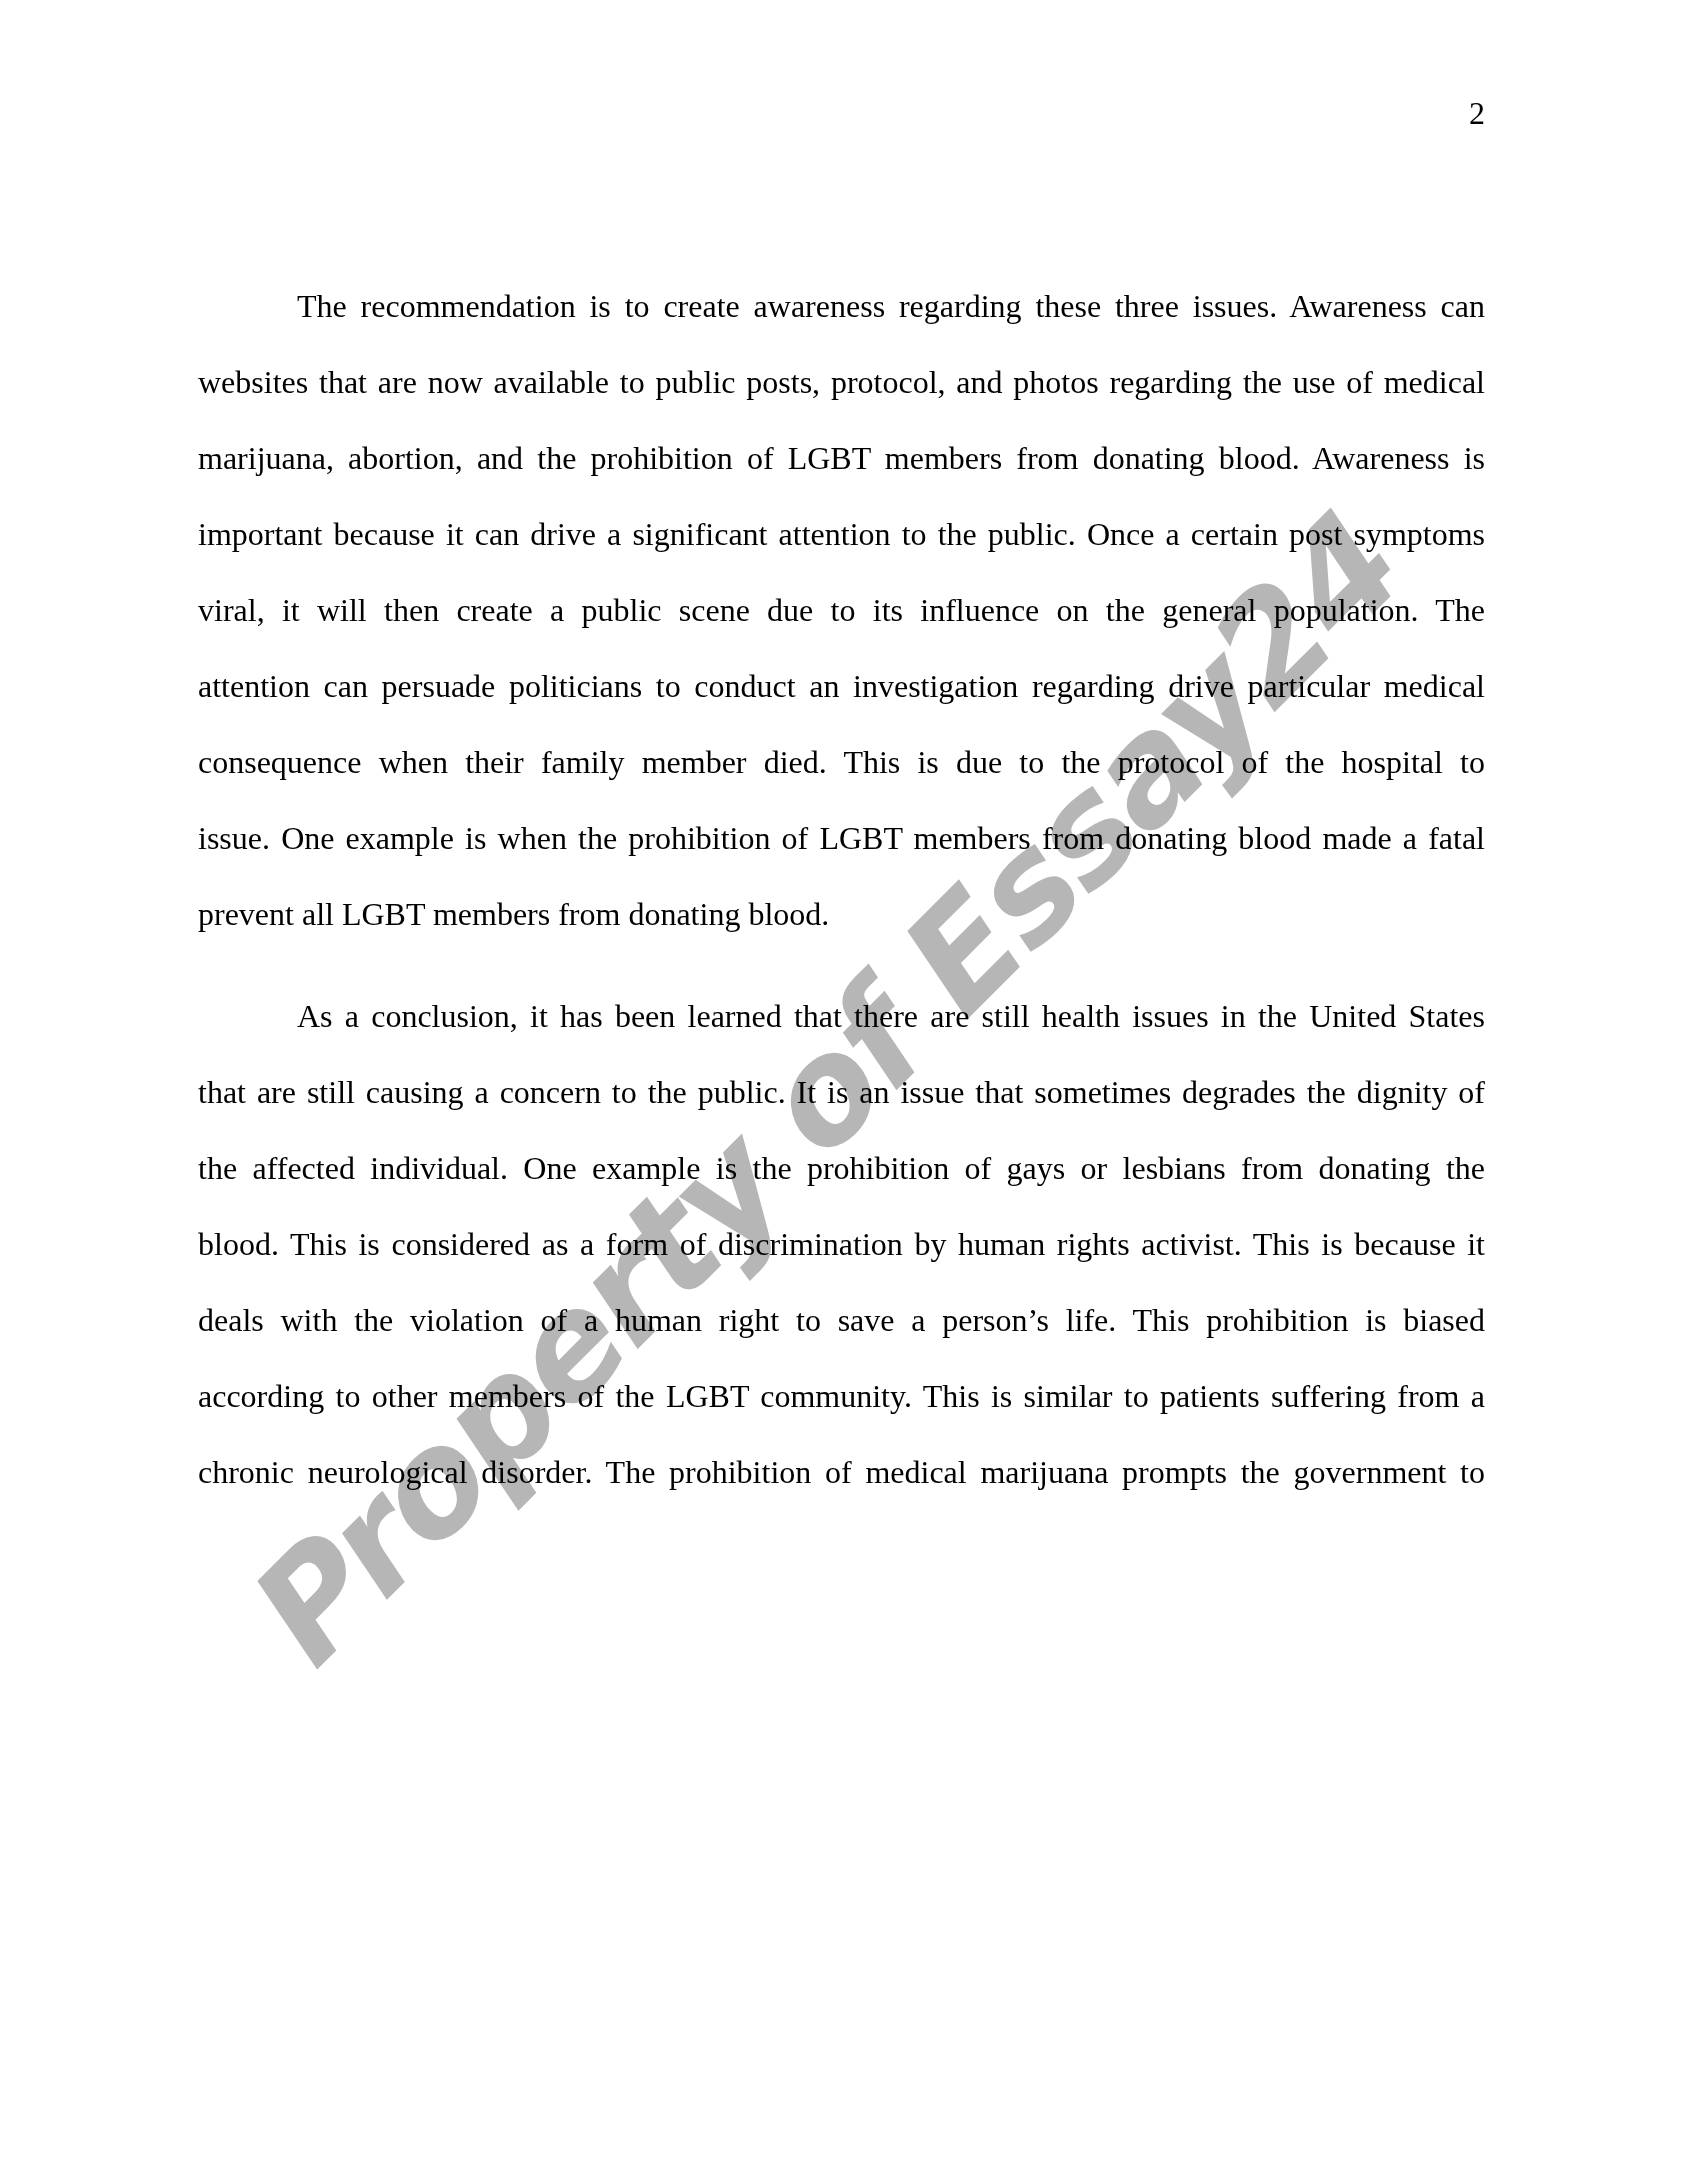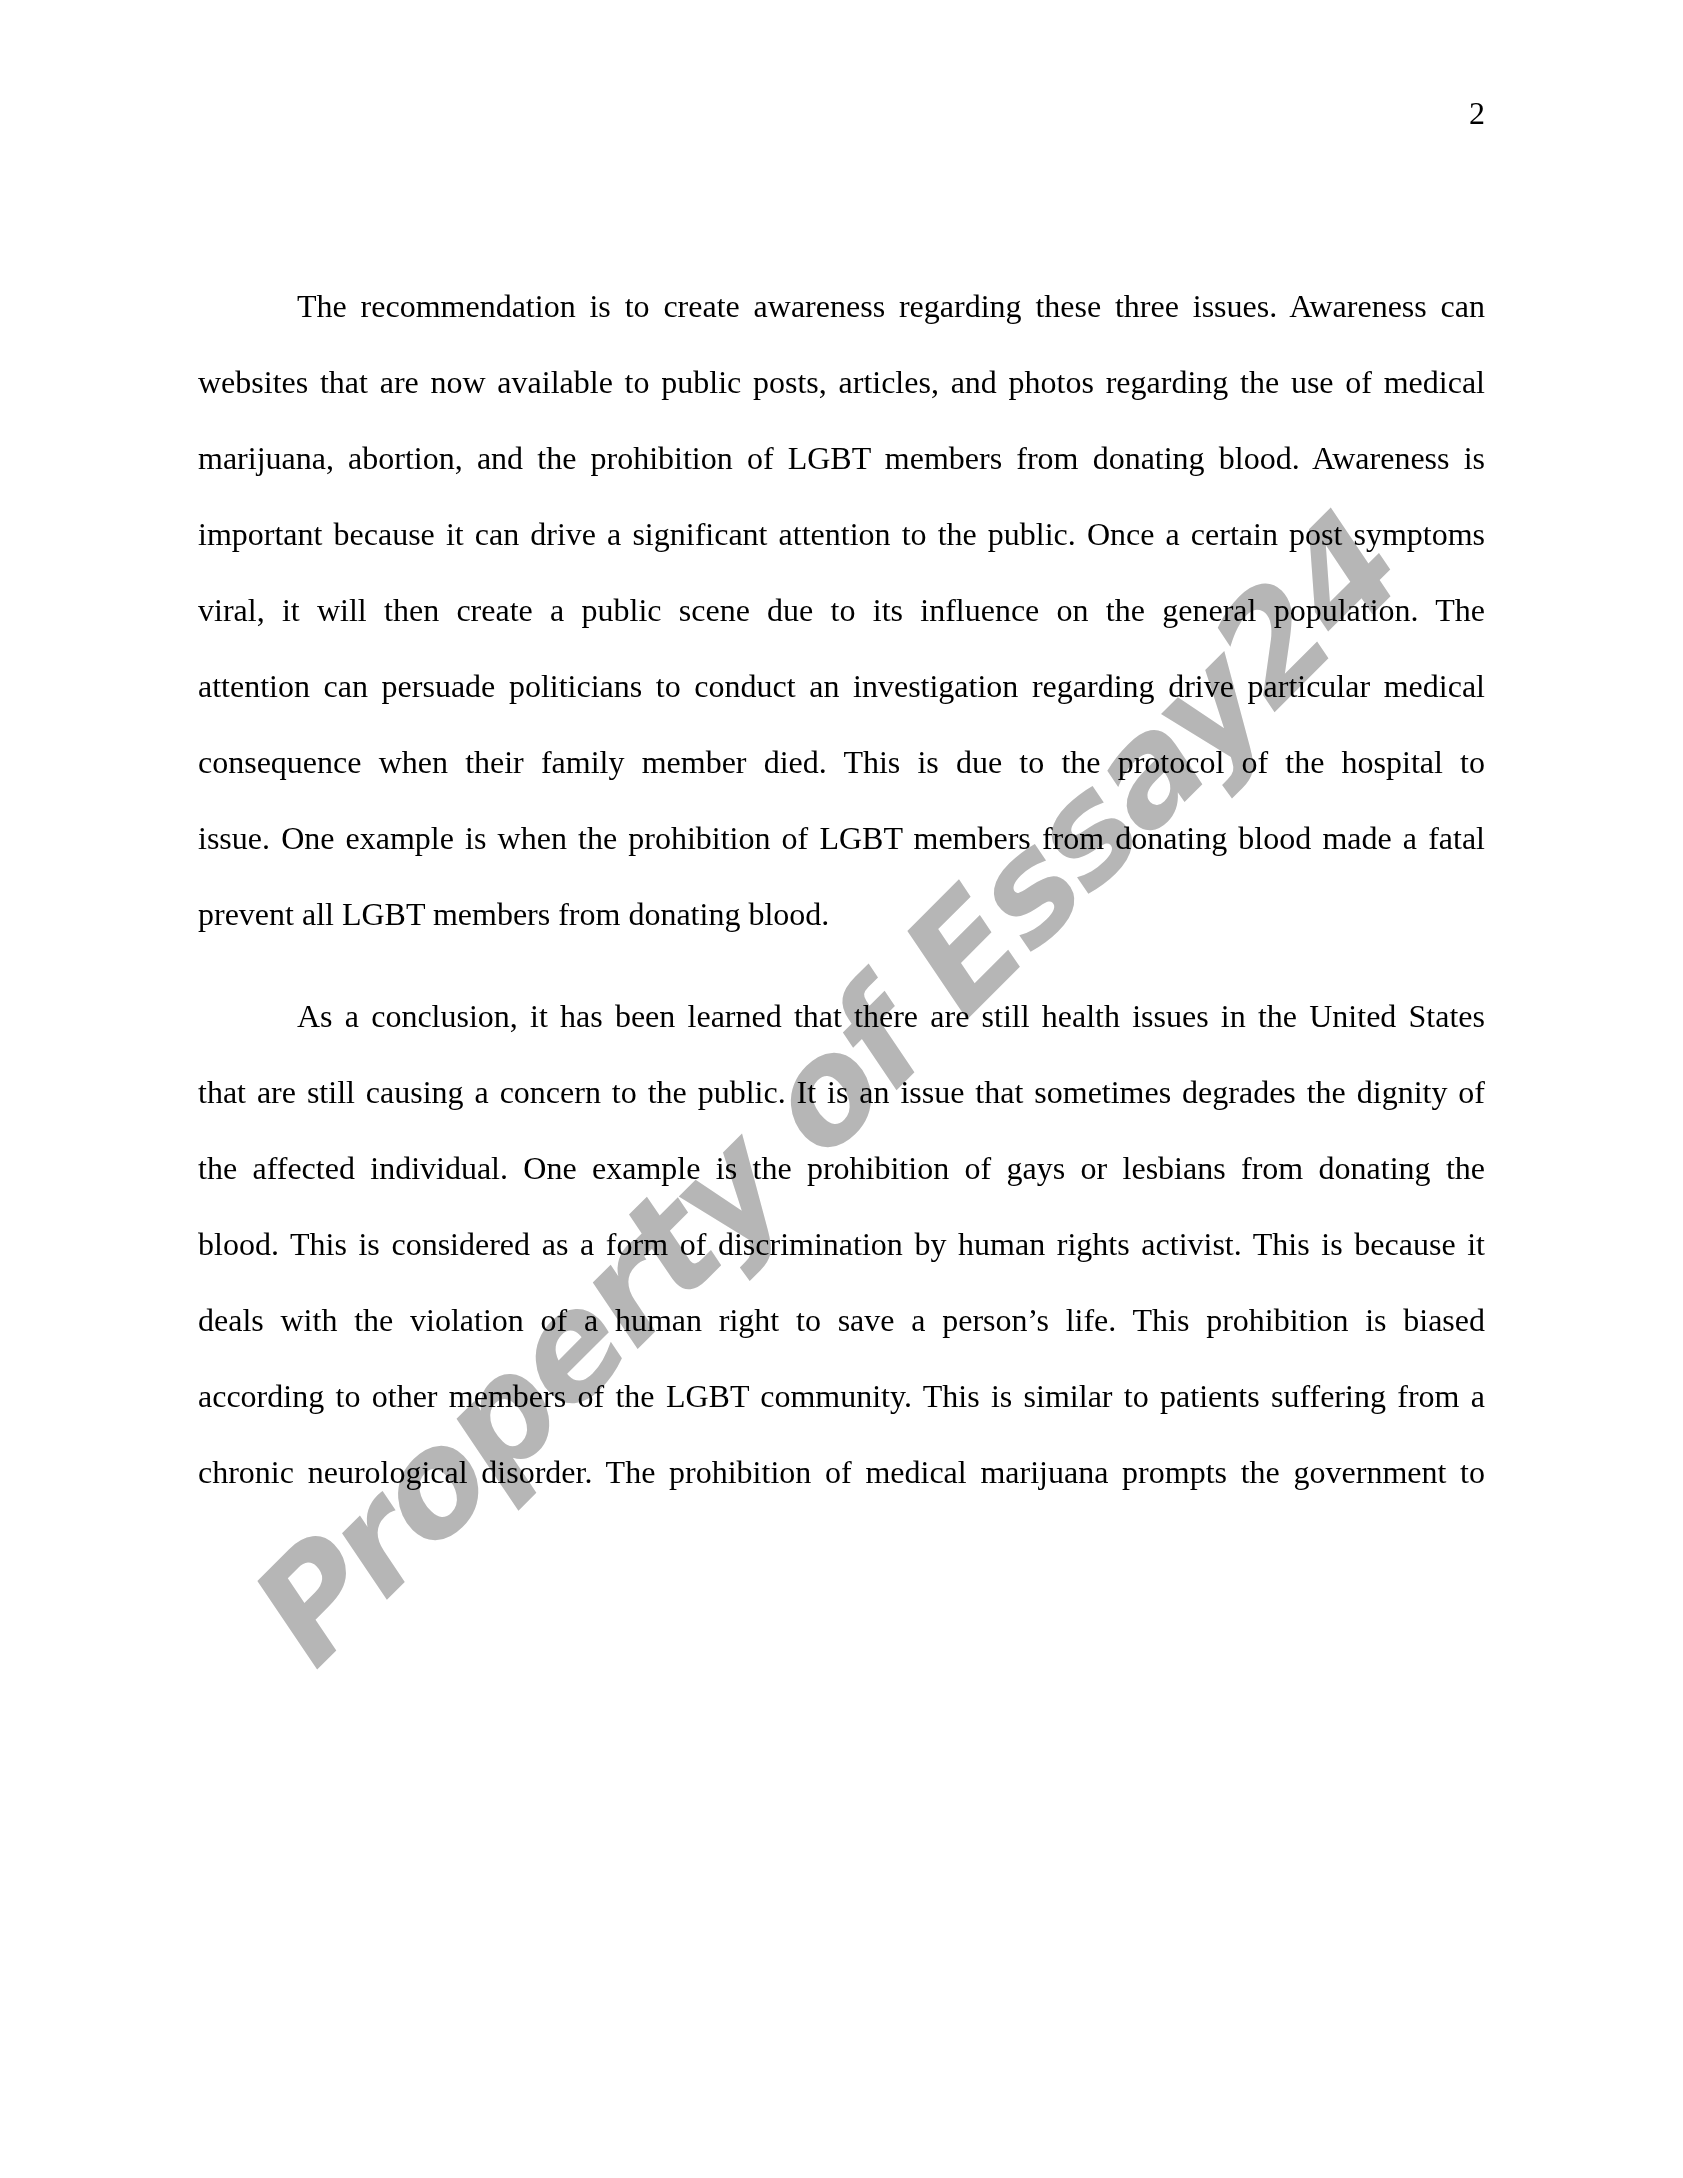--- a/index.html
+++ b/index.html
@@ -75,21 +75,21 @@
 <body>
 
 <div class="page">
   <div class="watermark" style="color: rgb(182, 182, 182);">Property of Essay24</div>
 
   <div class="page-number">2</div>
 
   <div class="doc-body">
       <div class="para">
         <div class="line first">The recommendation is to create awareness regarding these three issues. Awareness can</div>
-        <div class="line">websites that are now available to public posts, articles, and photos regarding the use of medical</div>
+        <div class="line">websites that are now available to public posts, protocol, and photos regarding the use of medical</div>
         <div class="line">marijuana, abortion, and the prohibition of LGBT members from donating blood. Awareness is</div>
         <div class="line">important because it can drive a significant attention to the public. Once a certain post symptoms</div>
         <div class="line">viral, it will then create a public scene due to its influence on the general population. The</div>
         <div class="line">attention can persuade politicians to conduct an investigation regarding drive particular medical</div>
         <div class="line">consequence when their family member died. This is due to the protocol of the hospital to</div>
         <div class="line">issue. One example is when the prohibition of LGBT members from donating blood made a fatal</div>
         <div class="line last">prevent all LGBT members from donating blood.</div>
       </div>
       <div class="para">
         <div class="line first">As a conclusion, it has been learned that there are still health issues in the United States</div>

